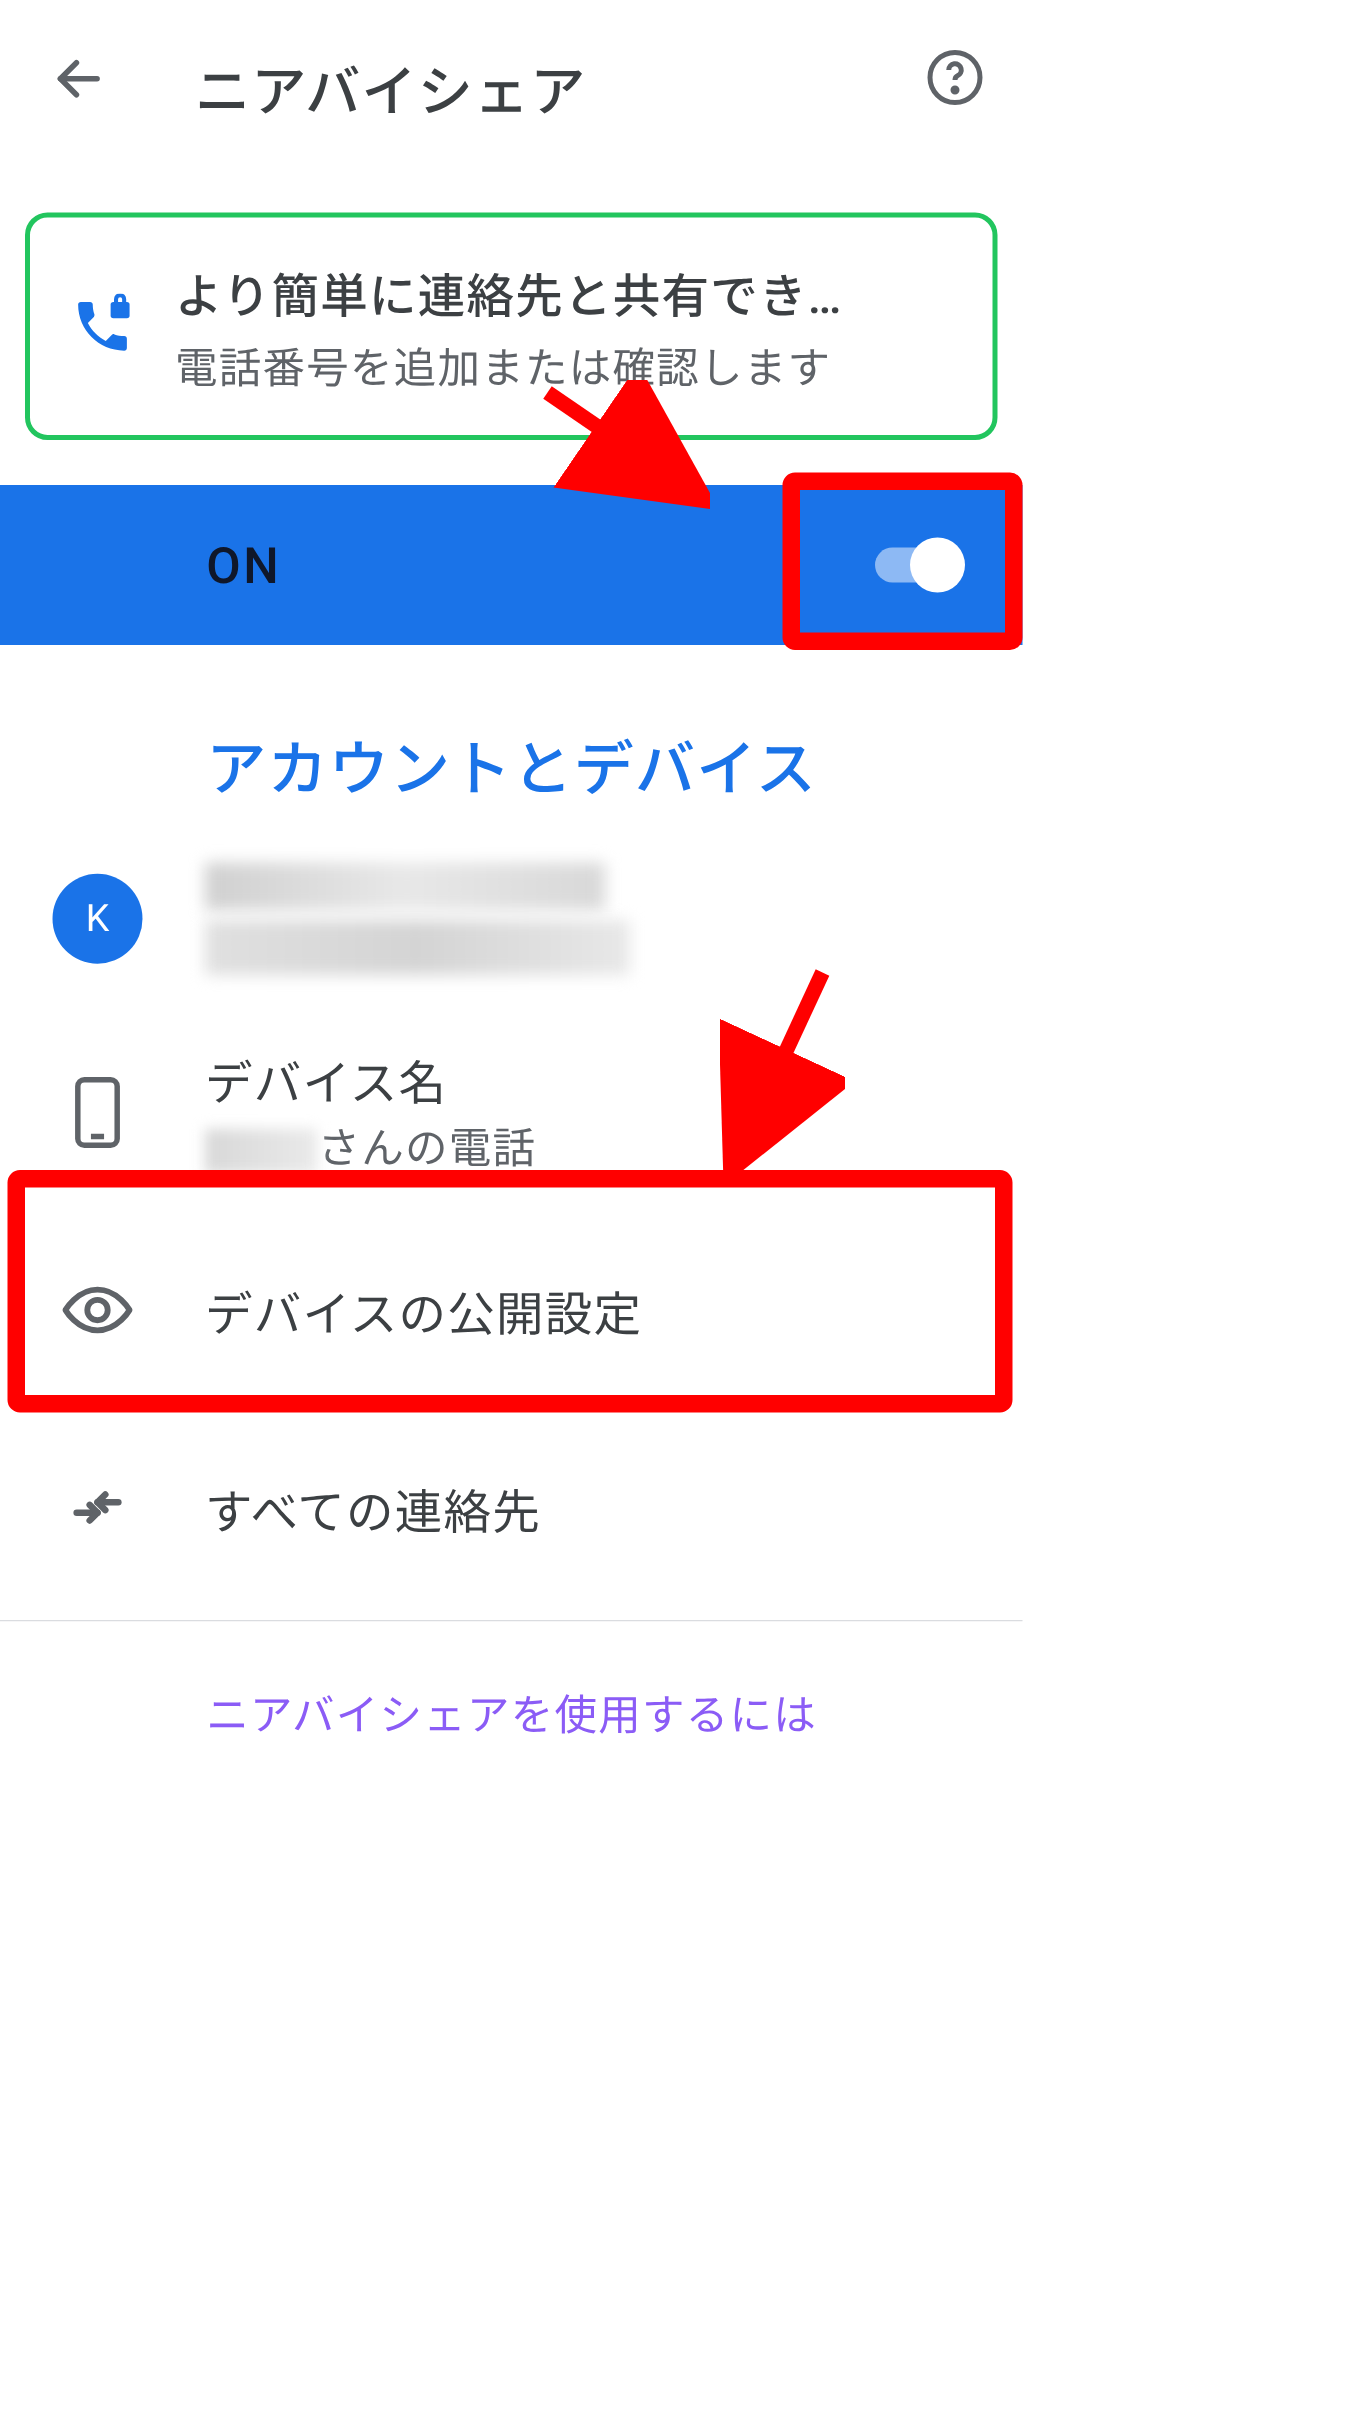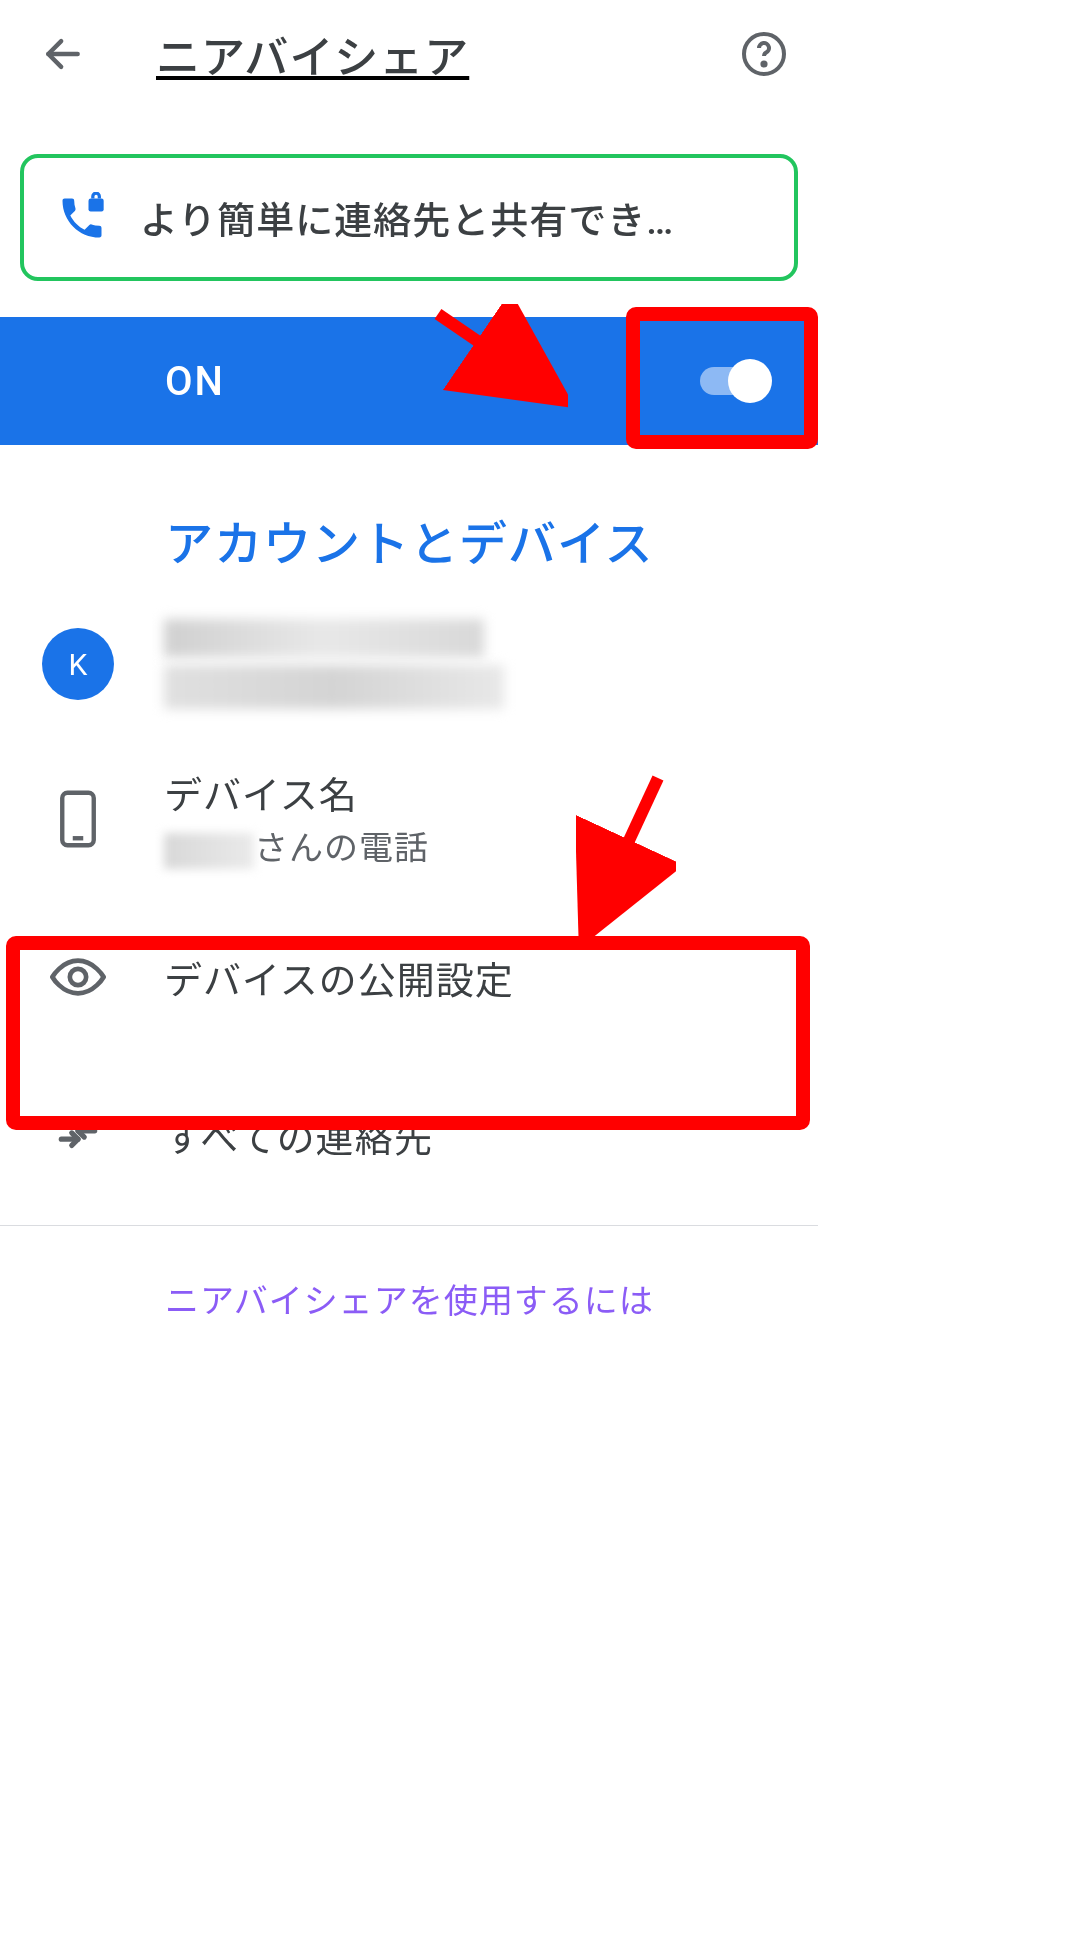--- a/index.html
+++ b/index.html
@@ -15,23 +15,22 @@
       overflow: hidden;
       position: relative;
     }
     .container {
       position: relative;
       width: 818px;
       background: #fff;
     }
     .header {
       display: flex;
-      align-items: center;
-      padding: 22px 30px 38px 38px;
-      text-decoration: underline;
+      align-items: flex-start;
+      padding: 38px 30px 38px 38px;
     }
     .back-icon {
       width: 50px;
       height: 50px;
       display: flex;
       align-items: center;
       justify-content: center;
       color: #5f6368;
     }
     .page-title {
@@ -85,21 +84,21 @@
       background: #1a73e8;
       height: 128px;
       display: flex;
       align-items: center;
       padding: 0 40px 0 165px;
       position: relative;
     }
     .toggle-label {
       font-size: 40px;
       font-weight: 500;
-      color: #ffffff;
+      color: #0f172a;
       letter-spacing: 2px;
       flex: 1;
     }
     .toggle-highlight {
       position: absolute;
       right: 0;
       top: -10px;
       width: 192px;
       height: 142px;
       border: 14px solid #ff0000;
@@ -281,20 +280,21 @@
   <div class="info-card">
     <div class="phone-icon">
       <svg viewBox="0 0 24 24" width="52" height="52" fill="currentColor">
         <path d="M6.6 10.8c1.4 2.8 3.8 5.2 6.6 6.6l2.2-2.2c.3-.3.7-.4 1-.2 1.1.4 2.3.6 3.6.6.6 0 1 .4 1 1V20c0 .6-.4 1-1 1C10.6 21 3 13.4 3 4c0-.6.4-1 1-1h3.4c.6 0 1 .4 1 1 0 1.3.2 2.5.6 3.6.1.3 0 .7-.2 1l-2.2 2.2z"></path>
         <rect x="15" y="3" width="7" height="6" rx="1" fill="currentColor"></rect>
         <path d="M17 3V2a1.5 1.5 0 1 1 3 0v1" stroke="currentColor" stroke-width="1.5" fill="none"></path>
       </svg>
     </div>
     <div class="info-text">
       <div class="info-title">より簡単に連絡先と共有でき…</div>
+      <div class="info-subtitle">電話番号を追加または確認します</div>
     </div>
   </div>
 
   <svg class="arrow1" viewBox="0 0 140 106">
     <defs>
       <marker id="ah1" markerWidth="10" markerHeight="10" refX="7" refY="5" orient="auto">
         <polygon points="0,0 10,5 0,10" fill="#ff0000"></polygon>
       </marker>
     </defs>
     <line x1="10" y1="10" x2="118" y2="84" stroke="#ff0000" stroke-width="12" marker-end="url(#ah1)"></line>

